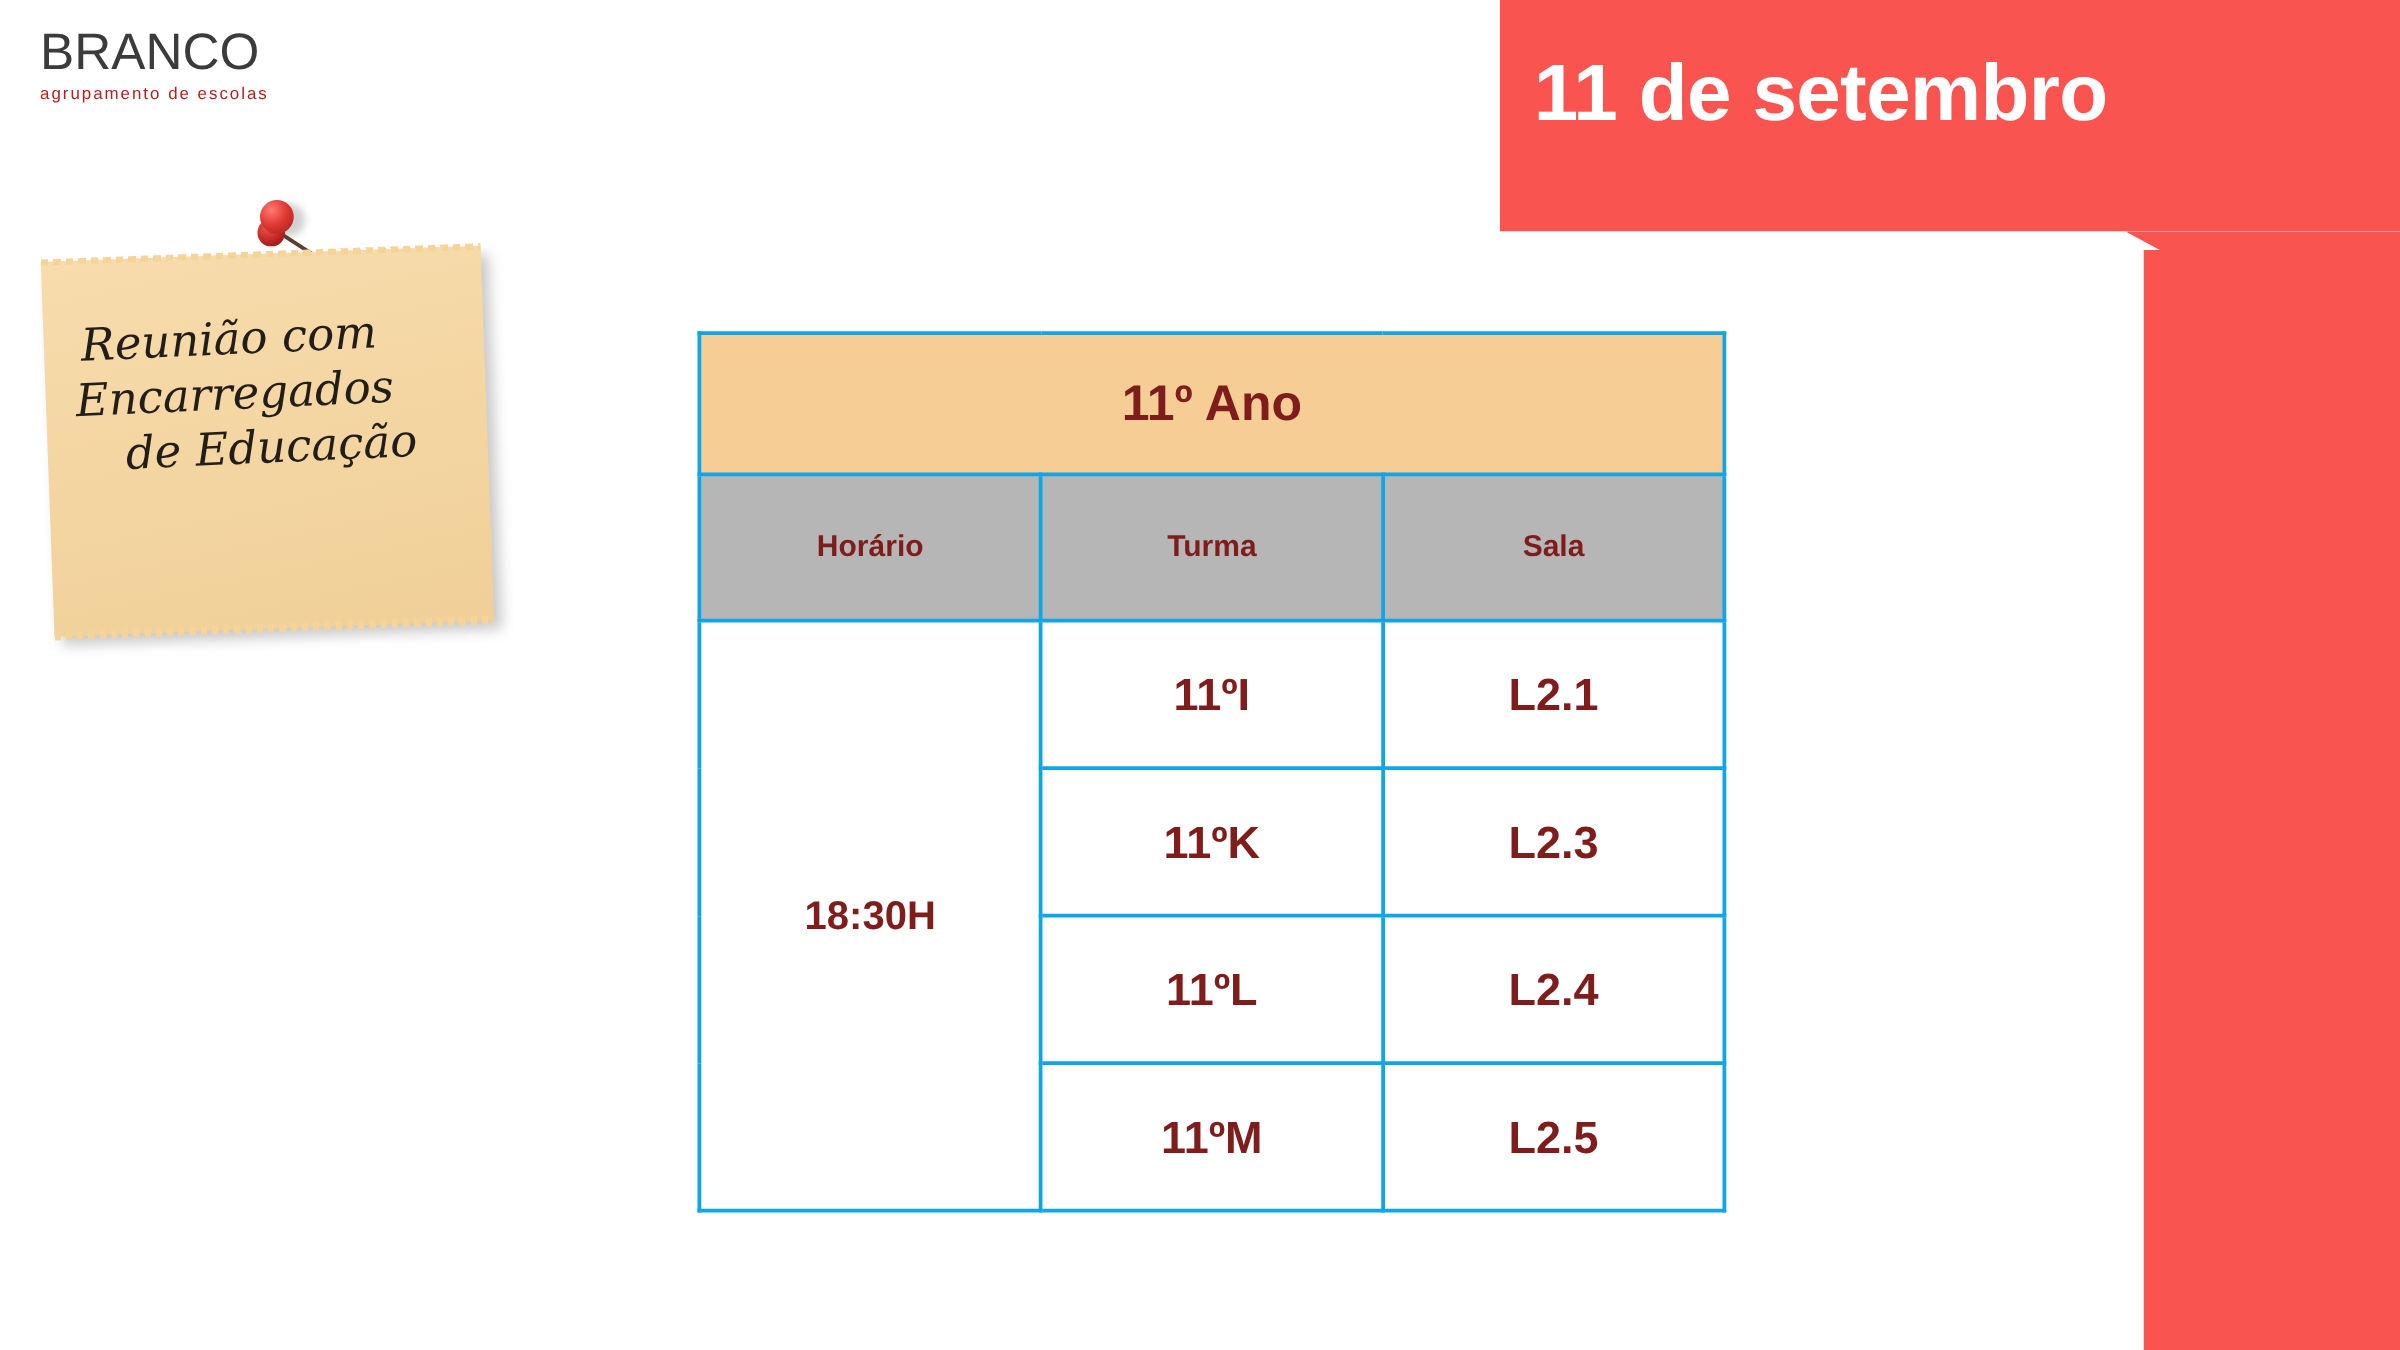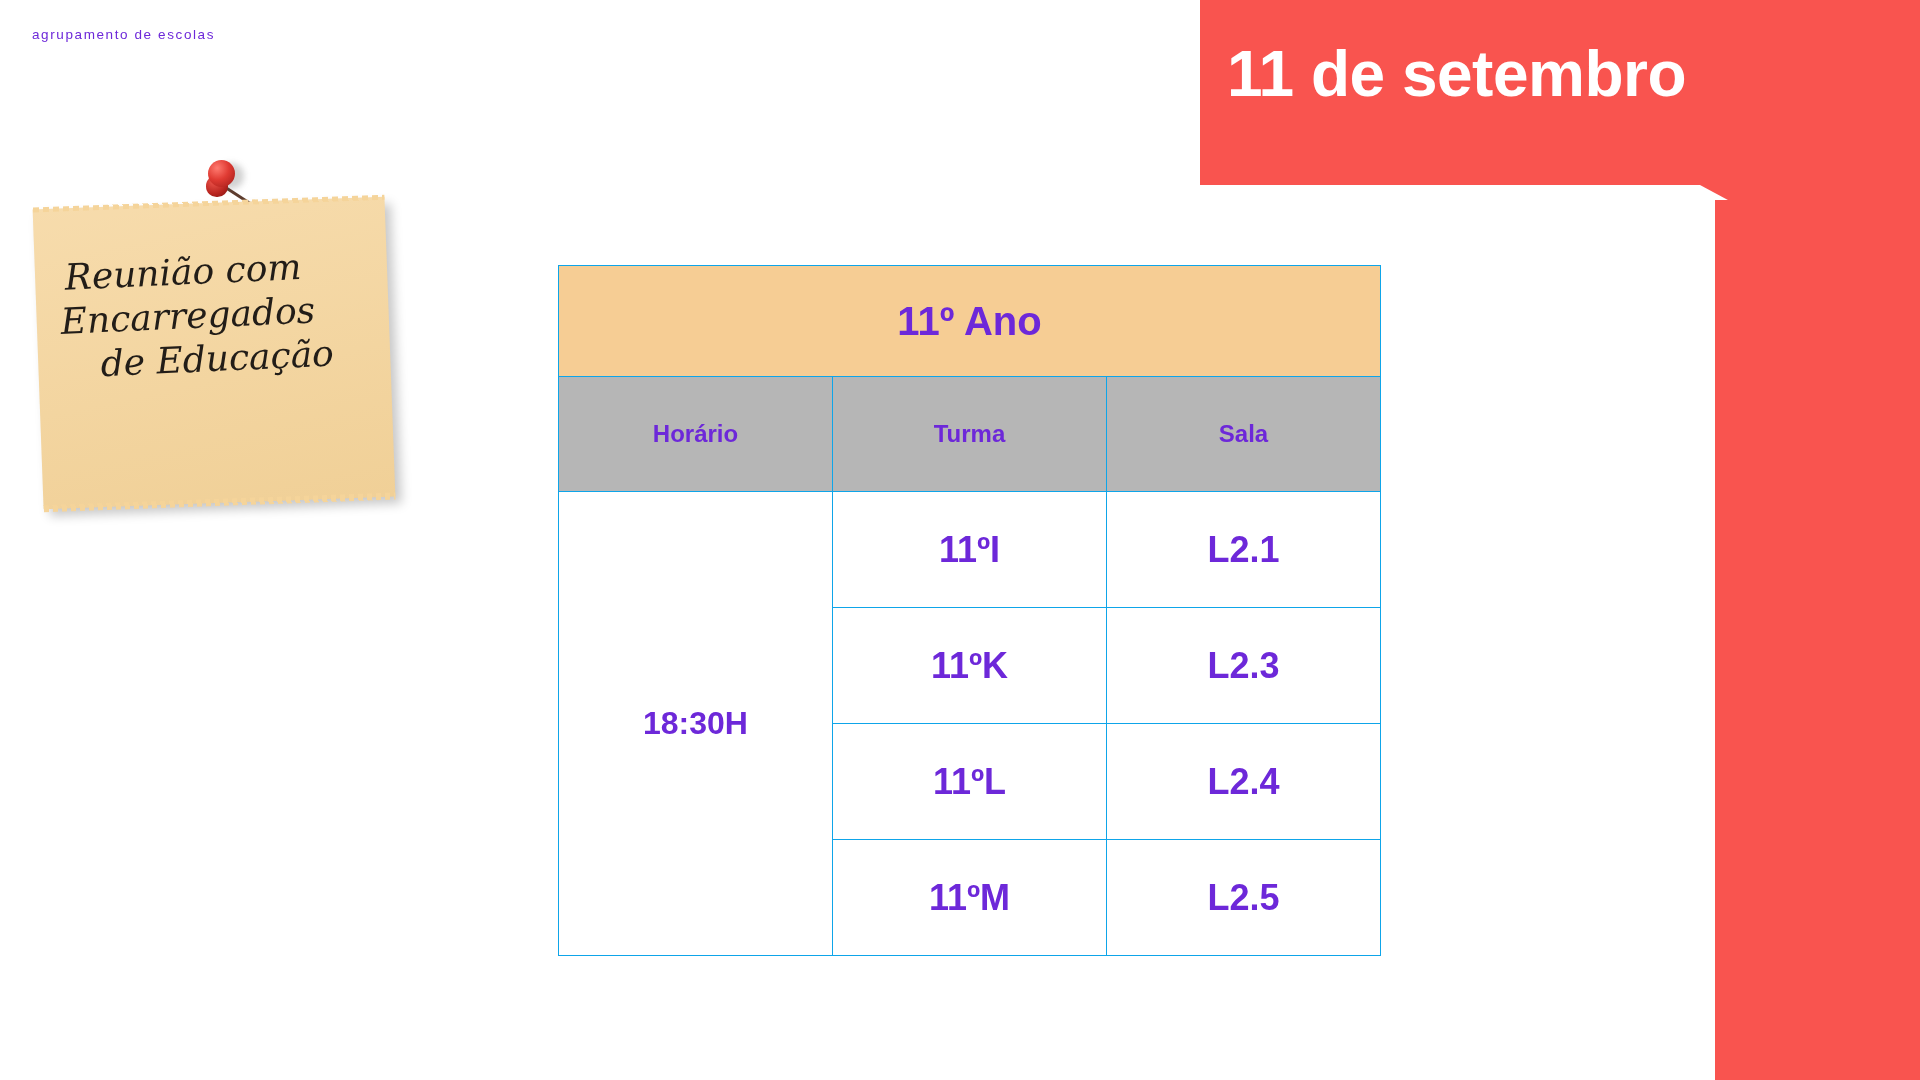--- a/index.html
+++ b/index.html
@@ -32,21 +32,21 @@
   .logo-line.bold { font-weight: bold; }
   .logo-line.thin {
     font-weight: normal;
     color: #3b3b3b;
     letter-spacing: 0px;
   }
   #logo-tagline {
     margin-top: 5px;
     font-size: 13.5px;
     letter-spacing: 1.6px;
-    color: #6d28d9;
+    color: #b91c1c;
     font-family: "Liberation Sans", sans-serif;
   }
 
   
   #note-wrap {
     position: absolute;
     left: 10px;
     top: 155px;
     width: 420px;
     height: 370px;
@@ -143,24 +143,24 @@
   
   #schedule-table {
     position: absolute;
     left: 558px;
     top: 265px;
     width: 823px;
     border-collapse: collapse;
     table-layout: fixed;
   }
   #schedule-table td, #schedule-table th {
-    border: 1px solid #0ea5e9;
+    border: 3px solid #0ea5e9;
     text-align: center;
     vertical-align: middle;
-    color: #6d28d9;
+    color: #7f1d1d;
     font-family: "Liberation Sans", sans-serif;
   }
   #table-title-cell {
     background: #f6cd94;
     font-size: 40px;
     font-weight: bold;
     height: 108px;
   }
   .col-head {
     background: #b6b6b6;
@@ -236,20 +236,21 @@
     font-family: "Liberation Sans", sans-serif;
     white-space: nowrap;
     padding-left: 6px;
     box-sizing: border-box;
   }
 </style>
 </head>
 <body>
 
 <div id="logo-block">
+  <div class="logo-line thin">BRANCO</div>
   <div id="logo-tagline">agrupamento de escolas</div>
 </div>
 
 <div id="note-wrap">
   <div class="string" style="left:130px; top:78px; width:88px; transform:rotate(33deg);"></div>
   <div class="string" style="left:214px; top:30px; width:92px; transform:rotate(33deg);"></div>
   <div class="string-dot" style="left:124px; top:76px;"></div>
   <div class="string-dot" style="left:290px; top:76px;"></div>
   <div id="pin-shadow"></div>
   <div id="pin-body"></div>

